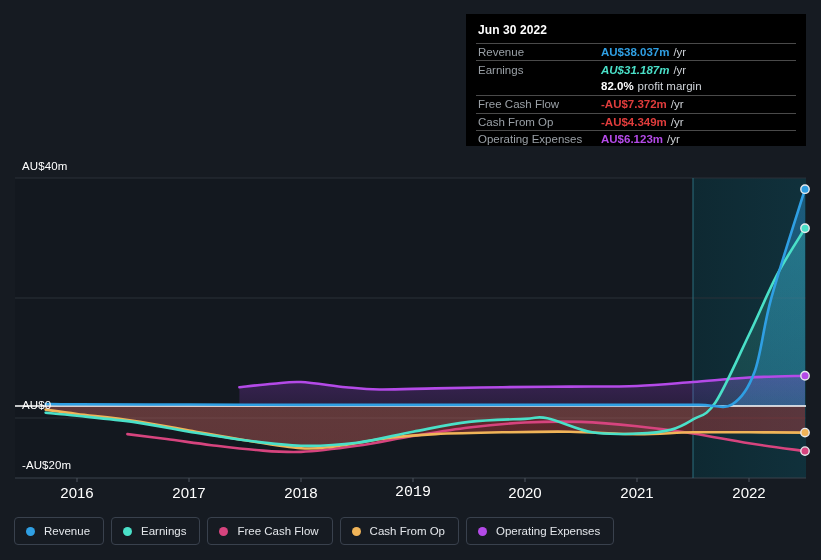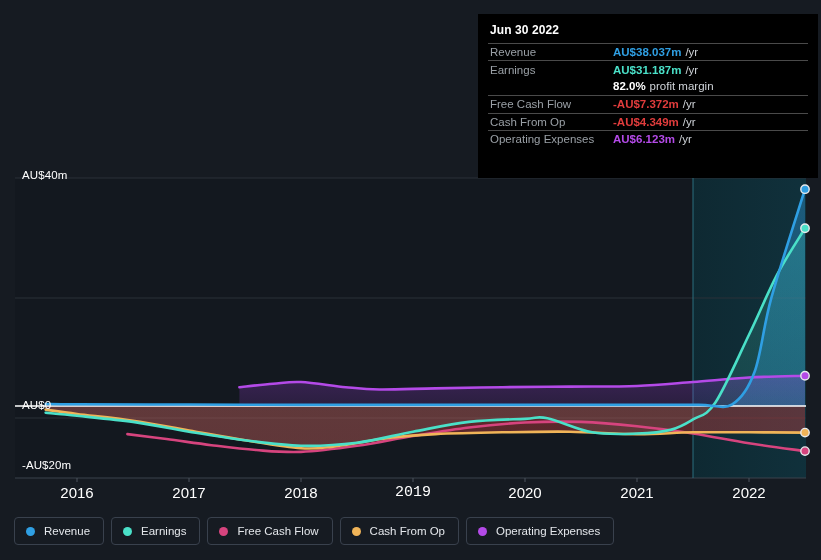--- a/index.html
+++ b/index.html
@@ -16,42 +16,41 @@
   #chart-svg  { position: absolute; left: 0; top: 0; }
 
   
   .ylabel {
     position: absolute;
     color: #ffffff;
     font-size: 11.5px;
     letter-spacing: .1px;
     white-space: nowrap;
   }
-  #ylabel-top  { left: 22px; top: 169px; }
+  #ylabel-top  { left: 22px; top: 160px; }
   #ylabel-zero { left: 22px; top: 399px; }
   #ylabel-neg  { left: 22px; top: 459px; }
 
   
   .xlabel {
     position: absolute;
     top: 484px;
     color: #ffffff;
     font-size: 15px;
     transform: translateX(-50%);
     white-space: nowrap;
   }
 
   
   #tooltip {
     position: absolute;
     left: 466px; top: 14px;
-    width: 340px; height: 164px;
+    width: 340px; height: 132px;
     background: #000000;
     padding: 8px 10px 0 10px;
-    margin-left: 12px;
   }
   #tooltip-date {
     color: #ffffff;
     font-size: 12px;
     font-weight: bold;
     padding: 1px 0 6px 2px;
     letter-spacing: .1px;
   }
   .tt-row {
     display: flex;
@@ -169,21 +168,21 @@
   <div id="tooltip">
     <div id="tooltip-date">Jun 30 2022</div>
     <div id="tooltip-rows">
         <div class="tt-row">
           <span class="tt-label">Revenue</span>
           <span class="tt-val" style="color: rgb(47, 159, 227); text-align: right;">AU$38.037m</span>
           <span class="tt-unit">/yr</span>
         </div>
         <div class="tt-row">
           <span class="tt-label">Earnings</span>
-          <span class="tt-val" style="color: rgb(74, 224, 200);">AU$31.187m</span>
+          <span class="tt-val" style="color: rgb(74, 224, 200); font-style: italic;">AU$31.187m</span>
           <span class="tt-unit">/yr</span>
         </div>
         <div class="tt-row noline">
           <span class="tt-label"></span>
           <span class="tt-val" style="color: rgb(255, 255, 255);">82.0%</span>
           <span class="tt-unit">profit margin</span>
         </div>
         <div class="tt-row">
           <span class="tt-label">Free Cash Flow</span>
           <span class="tt-val" style="color: rgb(224, 60, 60);">-AU$7.372m</span>

